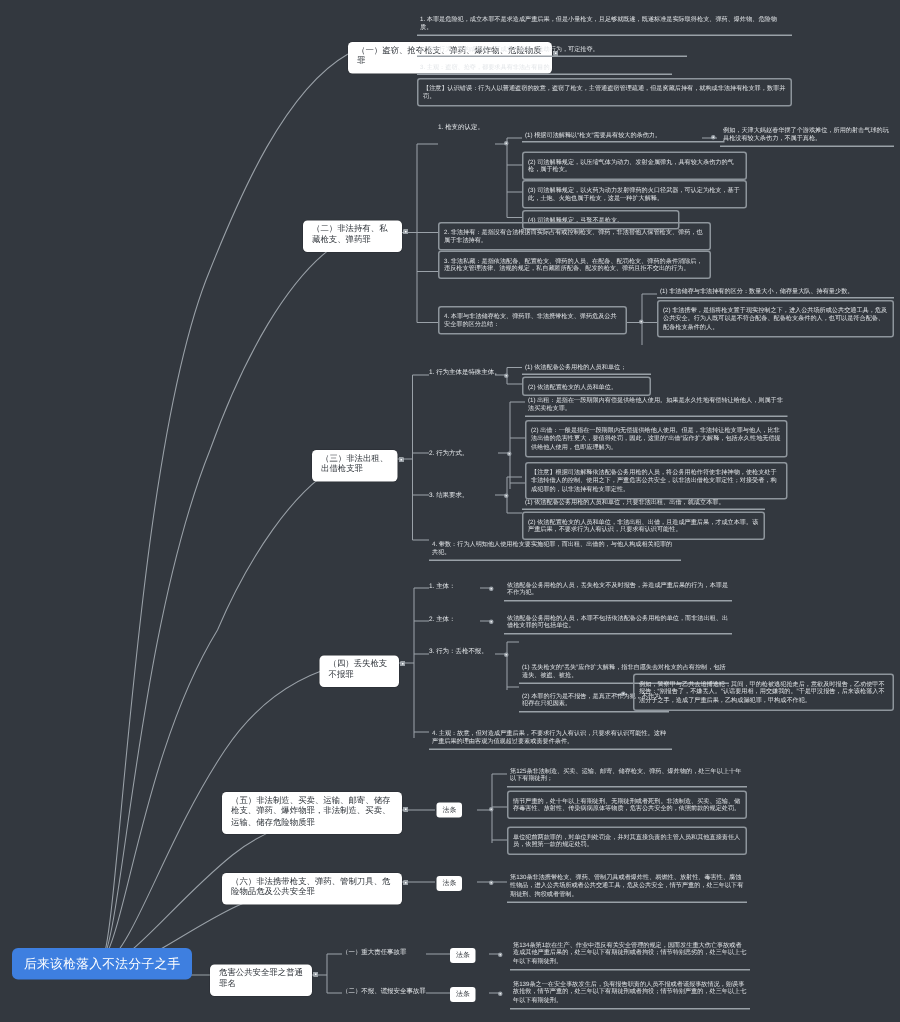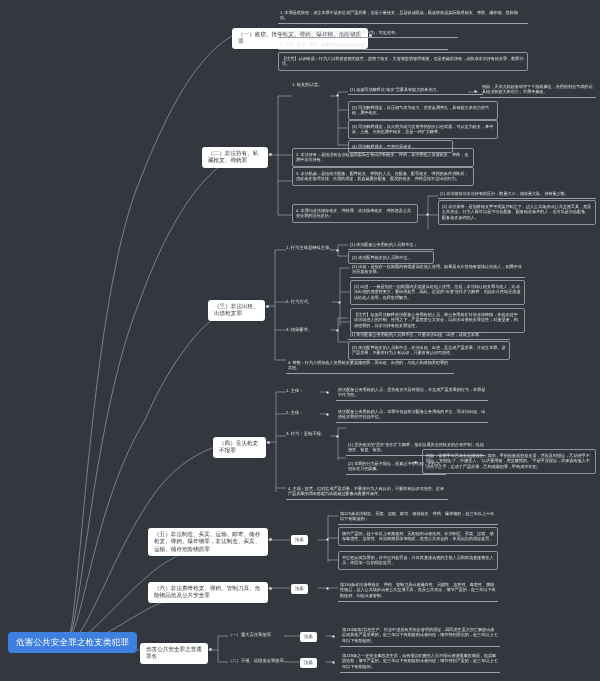--- a/index.html
+++ b/index.html
@@ -171,21 +171,21 @@
       <path d="M218,662 L228,662"></path>
       <path d="M284,636 L292,636"></path>
       <path d="M292,636 L300,636"></path>
       <path d="M284,662 L292,662"></path>
       <path d="M292,662 L300,662"></path>
       <path d="M326,636 L334,636"></path>
       <path d="M326,662 L334,662"></path>
     </g>
   </svg>
 
-  <div class="node root" style="left:8px;top:632px;">危害公共安全罪之枪支类犯罪</div>
+  <div class="node root" style="left:8px;top:632px;">后来该枪落入不法分子之手</div>
 
   <div class="node branch" style="left:232px;top:28px;width:136px;">（一）盗窃、抢夺枪支、弹药、爆炸物、危险物质罪</div>
   <div class="sqdot" style="left:369px;top:34px;"></div>
   <div class="node leaf plain" style="left:278px;top:8px;width:250px;">1. 本罪是危险犯，成立本罪不是求造成严重后果，但是小量枪支，且足够就既遂，既遂标准是实际取得枪支、弹药、爆炸物、危险物质。</div>
   <div class="node leaf plain" style="left:278px;top:28px;width:180px;">2. 骗取行为，不构成本罪，可成立诈骗罪，抢劫行为，可定抢夺。</div>
   <div class="node leaf plain" style="left:278px;top:40px;width:170px;">3. 主观：盗窃、抢夺，都要求具有非法占有目的。</div>
   <div class="node leaf boxed" style="left:278px;top:52px;width:250px;">【注意】认识错误：行为人以普通盗窃的故意，盗窃了枪支，主管通盗窃管理疏通，但是窝藏后持有，就构成非法持有枪支罪，数罪并罚。</div>
 
   <div class="node branch" style="left:202px;top:147px;width:66px;">（二）非法持有、私藏枪支、弹药罪</div>
   <div class="sqdot" style="left:269px;top:153px;"></div>

